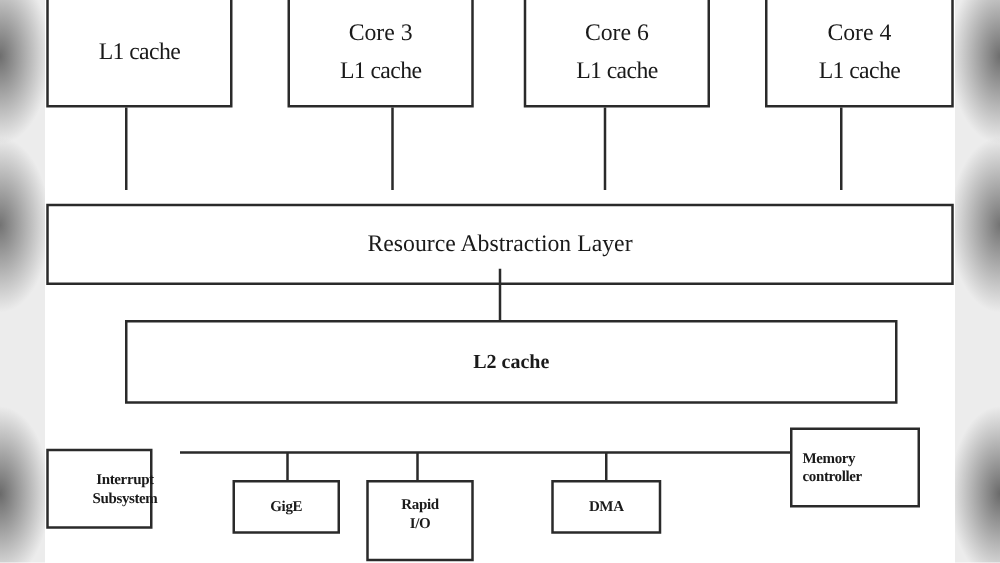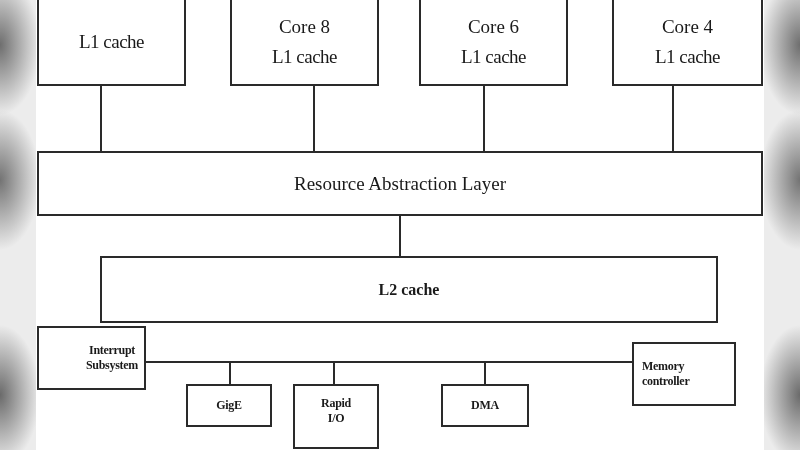--- a/index.html
+++ b/index.html
@@ -45,50 +45,50 @@
 </head>
 <body>
 
 <div class="side left"></div>
 <div class="side right"></div>
 
 <div class="box core" style="left:37px;">
   <span class="l1">L1 cache</span>
 </div>
 <div class="box core" style="left:230px;">
-  <span>Core 8</span>
+  <span>Core 3</span>
   <span class="l1">L1 cache</span>
 </div>
 <div class="box core" style="left:419px;">
   <span>Core 6</span>
   <span class="l1">L1 cache</span>
 </div>
 <div class="box core" style="left:612px; width:151px;">
   <span>Core 4</span>
   <span class="l1">L1 cache</span>
 </div>
 
 <div class="vline" style="left:100px; top:86px; height:66px;"></div>
 <div class="vline" style="left:313px; top:86px; height:66px;"></div>
 <div class="vline" style="left:483px; top:86px; height:66px;"></div>
 <div class="vline" style="left:672px; top:86px; height:66px;"></div>
 
-<div class="box wide" style="left:37px; top:151px; width:726px; height:65px;">
+<div class="box wide" style="left:37px; top:163px; width:726px; height:65px;">
   <span>Resource Abstraction Layer</span>
 </div>
 
 <div class="vline" style="left:399px; top:215px; height:42px;"></div>
 
 <div class="box l2" style="left:100px; top:256px; width:618px; height:67px;">
   <span>L2 cache</span>
 </div>
 
 <div class="hline" style="left:144px; top:361px; width:489px;"></div>
 
-<div class="box small" style="left:37px; top:326px; width:109px; height:64px;padding-left:41px;">
+<div class="box small" style="left:37px; top:359px; width:85px; height:64px;padding-left:41px;">
   <span>Interrupt</span>
   <span>Subsystem</span>
 </div>
 
 <div class="box small" style="left:632px; top:342px; width:104px; height:64px; align-items:flex-start; padding-left:8px;">
   <span>Memory</span>
   <span>controller</span>
 </div>
 
 <div class="vline" style="left:229px; top:362px; height:23px;"></div>

